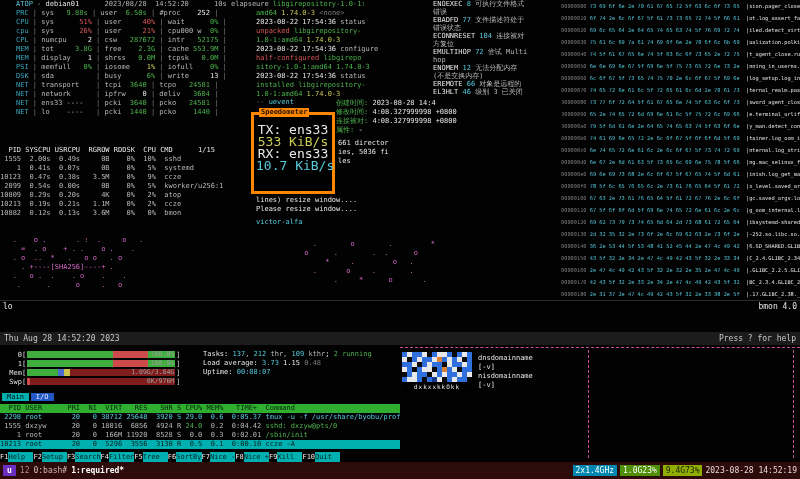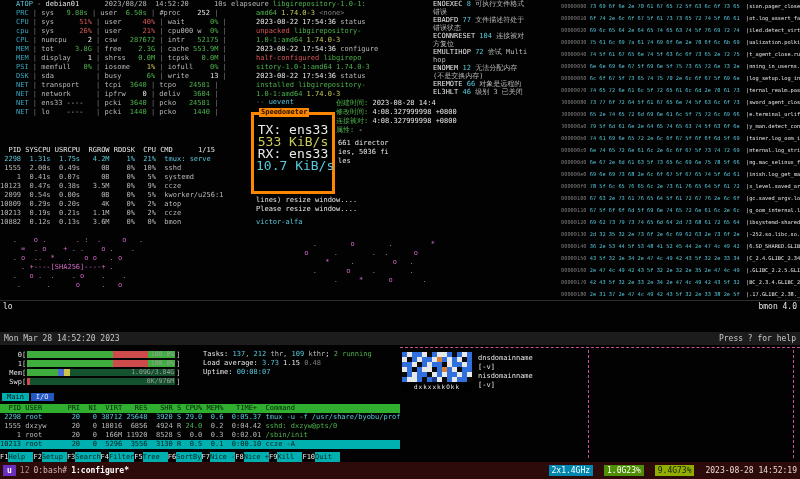--- a/index.html
+++ b/index.html
@@ -25,21 +25,21 @@
   
   #bmon{left:0;top:300px;width:800px;height:46px;border-top:1px solid #2b2b2b}
   .bmon-head{display:flex;justify-content:space-between;font-size:8px;line-height:11px;padding:0 3px;color:#e4e4e4}
   .bmon-msg{font-size:8px;line-height:11px;padding:0 3px;color:#cfcfcf}
   .bmon-foot{position:absolute;left:0;right:0;top:31px;height:13px;background:#1c1c1c;
              color:#c9c9c9;display:flex;justify-content:space-between;font-size:8px;line-height:13px;padding:0 4px}
   
   .hbar{display:flex;align-items:center;height:9px;font-size:7px;white-space:pre}
   .hbar-label{color:#e2e2e2;width:20px;text-align:right;white-space:pre}
   .brk{color:#dadada}
-  .hbar-track{position:relative;width:148px;height:7px;background:#14532d;margin:0 1px}
+  .hbar-track{position:relative;width:148px;height:7px;background:#7f1d1d;margin:0 1px}
   .hbar-fill{height:100%}
   .fill-cpu{background:linear-gradient(90deg,#3fae3f 0 58%,#cd4b4b 58% 82%,#3fae3f 82% 100%)}
   .fill-mem{background:linear-gradient(90deg,#3fae3f 0 72%,#4b6bcd 72% 86%,#cdc44b 86% 100%)}
   .fill-swp{background:#cd4b4b}
   .hbar-val{position:absolute;right:1px;top:0;font-size:6.5px;line-height:7px;color:#9d9d9d}
   .htop-tabs{position:absolute;left:2px;top:392px;font-size:7px;line-height:10px;white-space:pre}
   .tab-main{background:#00afaf;color:#001414;padding:0 5px}
   .tab-io{background:#2257c4;color:#dfe9ff;padding:0 5px;margin-left:2px}
   .htop-header{position:absolute;left:0;top:404px;width:400px;background:#2fae2f;color:#04210a;
                font-size:7px;line-height:9px;white-space:pre}
@@ -54,21 +54,21 @@
   
   .vdash{position:absolute;width:0;border-left:1px dashed #c94f9e}
   .hdash{position:absolute;height:0;border-top:1px dashed #c94f9e}
   
   #statusbar{position:absolute;left:0;top:462px;width:800px;height:17px;background:#2e0b0b;
              display:flex;align-items:center;gap:4px;font-size:8px;padding:0 3px}
   .sb-logo{background:#6a2fbf;color:#fff;padding:1px 4px;font-weight:bold}
   .sb-session{color:#b08c8c}
   .sb-win{color:#d8b8b8}
   .sb-win.active{color:#ffffff;font-weight:bold}
-  .sb-right{margin-left:auto;display:flex;gap:11px;align-items:center}
+  .sb-right{margin-left:auto;display:flex;gap:3px;align-items:center}
   .sb-chip-cpu{background:#0087af;color:#fff;padding:1px 3px}
   .sb-chip-mem{background:#4e8f06;color:#fff;padding:1px 3px}
   .sb-chip-disk{background:#8fae00;color:#1c1c00;padding:1px 3px}
   .sb-date{color:#e8d8d8}
 </style>
 </head>
 <body>
 
 <div id="screen">
 
@@ -83,21 +83,20 @@
       <div class="tl"><span class="c-cy">PSI</span><span class="c-gy"> | </span><span class="c-d">memfull   </span><span class="c-gr">0%</span><span class="c-gy"> | </span><span class="c-d">iosome    </span><span class="c-yl">1%</span><span class="c-gy"> | </span><span class="c-d">iofull    </span><span class="c-gr">0%</span><span class="c-gy"> |</span></div>
       <div class="tl"><span class="c-cy">DSK</span><span class="c-gy"> | </span><span class="c-d">sda         </span><span class="c-gy"> | </span><span class="c-d">busy      </span><span class="c-gr">6%</span><span class="c-gy"> | </span><span class="c-d">write     </span><span class="c-w">13</span><span class="c-gy"> |</span></div>
       <div class="tl"><span class="c-cy">NET</span><span class="c-gy"> | </span><span class="c-d">transport   </span><span class="c-gy"> | </span><span class="c-d">tcpi  </span><span class="c-gr">3640</span><span class="c-gy"> | </span><span class="c-d">tcpo   </span><span class="c-gr">24581</span><span class="c-gy"> |</span></div>
       <div class="tl"><span class="c-cy">NET</span><span class="c-gy"> | </span><span class="c-d">network     </span><span class="c-gy"> | </span><span class="c-d">ipfrw    </span><span class="c-w">0</span><span class="c-gy"> | </span><span class="c-d">deliv   </span><span class="c-gr">3604</span><span class="c-gy"> |</span></div>
       <div class="tl"><span class="c-cy">NET</span><span class="c-gy"> | </span><span class="c-d">ens33 ----  </span><span class="c-gy"> | </span><span class="c-d">pcki  </span><span class="c-gr">3640</span><span class="c-gy"> | </span><span class="c-d">pcko   </span><span class="c-gr">24581</span><span class="c-gy"> |</span></div>
       <div class="tl"><span class="c-cy">NET</span><span class="c-gy"> | </span><span class="c-d">lo    ----  </span><span class="c-gy"> | </span><span class="c-d">pcki  </span><span class="c-gr">1440</span><span class="c-gy"> | </span><span class="c-d">pcko    </span><span class="c-gr">1440</span><span class="c-gy"> |</span></div>
     </div>
 
   <div class="pane" style="left:0;top:146px;width:256px;height:90px">
       <div class="tl"><span class="c-w">  PID SYSCPU USRCPU  RGROW RDDSK  CPU CMD      1/15</span></div>
-      <div class="tl"><span class="c-bc"> 2298  1.31s  1.75s   4.2M    1%  21%  tmux: serve</span></div>
       <div class="tl"><span class="c-d"> 1555  2.00s  0.49s     0B    0%  10%  sshd</span></div>
       <div class="tl"><span class="c-d">    1  0.41s  0.07s     0B    0%   5%  systemd</span></div>
       <div class="tl"><span class="c-d">10123  0.47s  0.38s   3.5M    0%   9%  ccze</span></div>
       <div class="tl"><span class="c-d"> 2099  0.54s  0.00s     0B    0%   5%  kworker/u256:1</span></div>
       <div class="tl"><span class="c-d">10809  0.29s  0.20s     4K    0%   2%  atop</span></div>
       <div class="tl"><span class="c-d">10213  0.19s  0.21s   1.1M    0%   2%  ccze</span></div>
       <div class="tl"><span class="c-d">10882  0.12s  0.13s   3.6M    0%   0%  bmon</span></div>
     </div>
 
   <div class="pane" style="left:0;top:236px;width:256px;height:64px">
@@ -206,21 +205,21 @@
       <div class="tl"><span class="c-gy">00000170 </span><span class="c-bc">42 43 5f 32 2e 33 2e 34 2e 47 4c 49 42 43 5f 32</span><span class="c-w">  |BC_2.3.4.GLIBC_2|</span></div>
       <div class="tl"><span class="c-gy">00000180 </span><span class="c-bc">2e 31 37 2e 47 4c 49 42 43 5f 32 2e 33 38 2e 5f</span><span class="c-w">  |.17.GLIBC_2.38._|</span></div>
     </div>
 
   <div class="pane" id="bmon">
     <div class="bmon-head">
       <span>lo</span>
       <span>bmon 4.0</span>
     </div>
     <div class="bmon-foot">
-      <span>Mon Mar 28 14:52:20 2023</span>
+      <span>Thu Aug 28 14:52:20 2023</span>
       <span>Press ? for help</span>
     </div>
   </div>
 
   <div class="pane" style="left:2px;top:350px;width:196px;height:40px;background:transparent">
     <div class="hbar">
       <span class="hbar-label">0</span><span class="brk">[</span>
       <span class="hbar-track"><span class="hbar-fill fill-cpu" style="display: block; width: 100%;"></span><span class="hbar-val">100.0%</span></span><span class="brk">]</span>
     </div>
     <div class="hbar">
@@ -363,21 +362,21 @@
     </div>
 
   <div class="hdash" style="left:400px;top:347px;width:400px"></div>
   <div class="vdash" style="left:588px;top:350px;height:108px"></div>
   <div class="vdash" style="left:793px;top:350px;height:108px"></div>
 
   <div id="statusbar">
     <span class="sb-logo">u</span>
     <span class="sb-session">12</span>
     <span class="sb-win">0:bash#</span>
-    <span class="sb-win active">1:configure*</span>
+    <span class="sb-win active">1:required*</span>
     <span class="sb-right">
       <span class="sb-chip-cpu">2x1.4GHz</span>
       <span class="sb-chip-mem">1.0G23%</span>
       <span class="sb-chip-disk">9.4G73%</span>
       <span class="sb-date">2023-08-28 14:52:19</span>
     </span>
   </div>
 
 </div>
 

